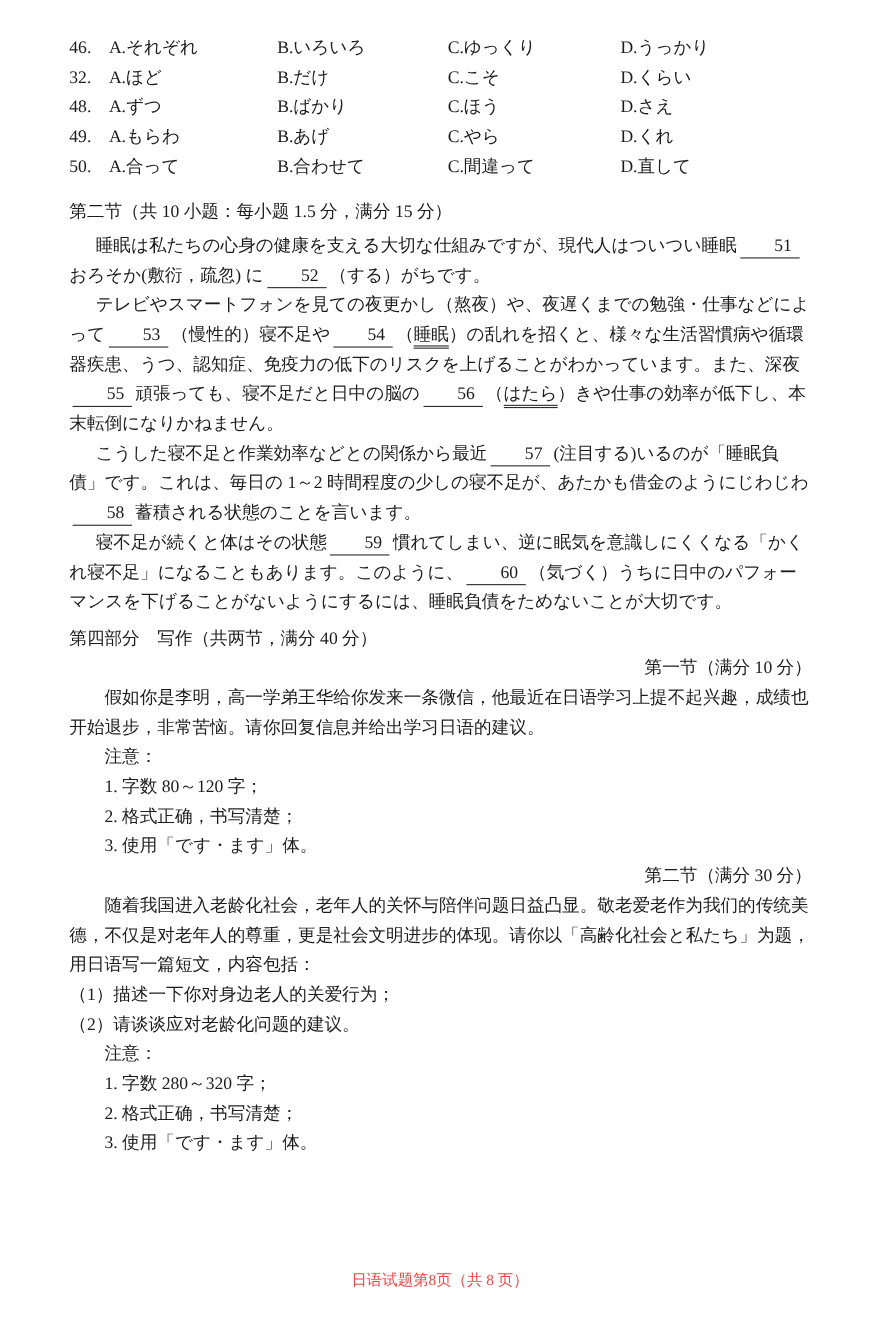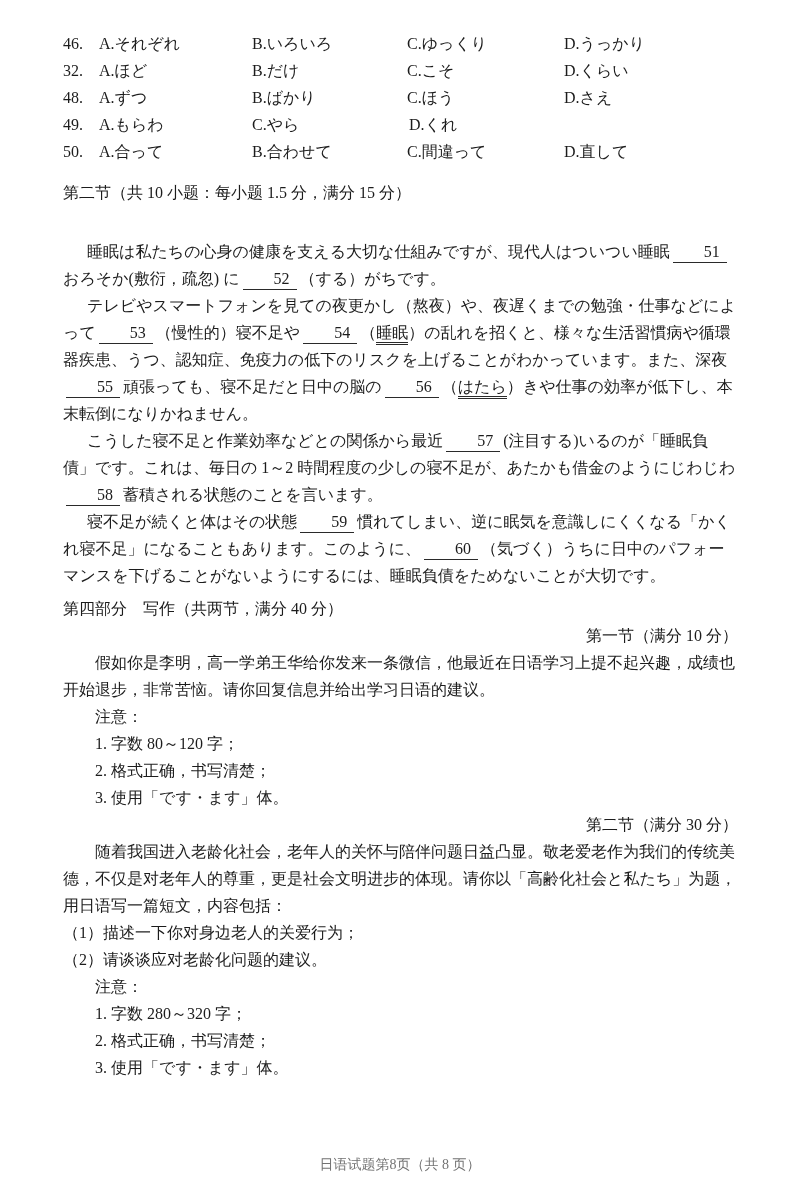--- a/index.html
+++ b/index.html
@@ -21,21 +21,21 @@
   .mcq-row { display: flex; }
   .qno  { width: 36px; flex: none; }
   .opt-a { width: 153px; flex: none; }
   .opt-b { width: 155px; flex: none; }
   .opt-c { width: 157px; flex: none; }
   .opt-d { flex: 1; }
 
   .sec2-heading { margin-top: 14px; }
   .instructions { text-indent: 2em; margin: 0; }
 
-  .cloze { margin-top: 32px; }
+  .cloze { margin-top: 4px; }
   .cloze p { margin: 0; text-indent: 1.5em; }
 
   .blank {
     display: inline-block;
     min-width: 32px;
     padding: 0 7px;
     margin: 0 3px;
     text-align: center;
     line-height: 20px;
     border-bottom: 1.6px solid #2a2a2a;
@@ -53,21 +53,21 @@
   .note-item  { text-indent: 2em; }
   .list-item  { margin: 0; }
   .writing-sec2 { }
 
   .footer {
     position: absolute;
     left: 0; right: 0;
     bottom: 26px;
     text-align: center;
     font-size: 14px;
-    color: #737373;
+    color: #ef4444;
   }
 </style>
 </head>
 <body>
 
 <div class="content">
 
   <div class="mcq">
     <div class="mcq-row">
       <span class="qno">46.</span>
@@ -86,20 +86,21 @@
     <div class="mcq-row">
       <span class="qno">48.</span>
       <span class="opt-a">A.ずつ</span>
       <span class="opt-b">B.ばかり</span>
       <span class="opt-c">C.ほう</span>
       <span class="opt-d">D.さえ</span>
     </div>
     <div class="mcq-row">
       <span class="qno">49.</span>
       <span class="opt-a">A.もらわ</span>
+      <span class="opt-b">B.あげ</span>
       <span class="opt-c">C.やら</span>
       <span class="opt-d">D.くれ</span>
     </div>
     <div class="mcq-row">
       <span class="qno">50.</span>
       <span class="opt-a">A.合って</span>
       <span class="opt-b">B.合わせて</span>
       <span class="opt-c">C.間違って</span>
       <span class="opt-d">D.直して</span>
     </div>

